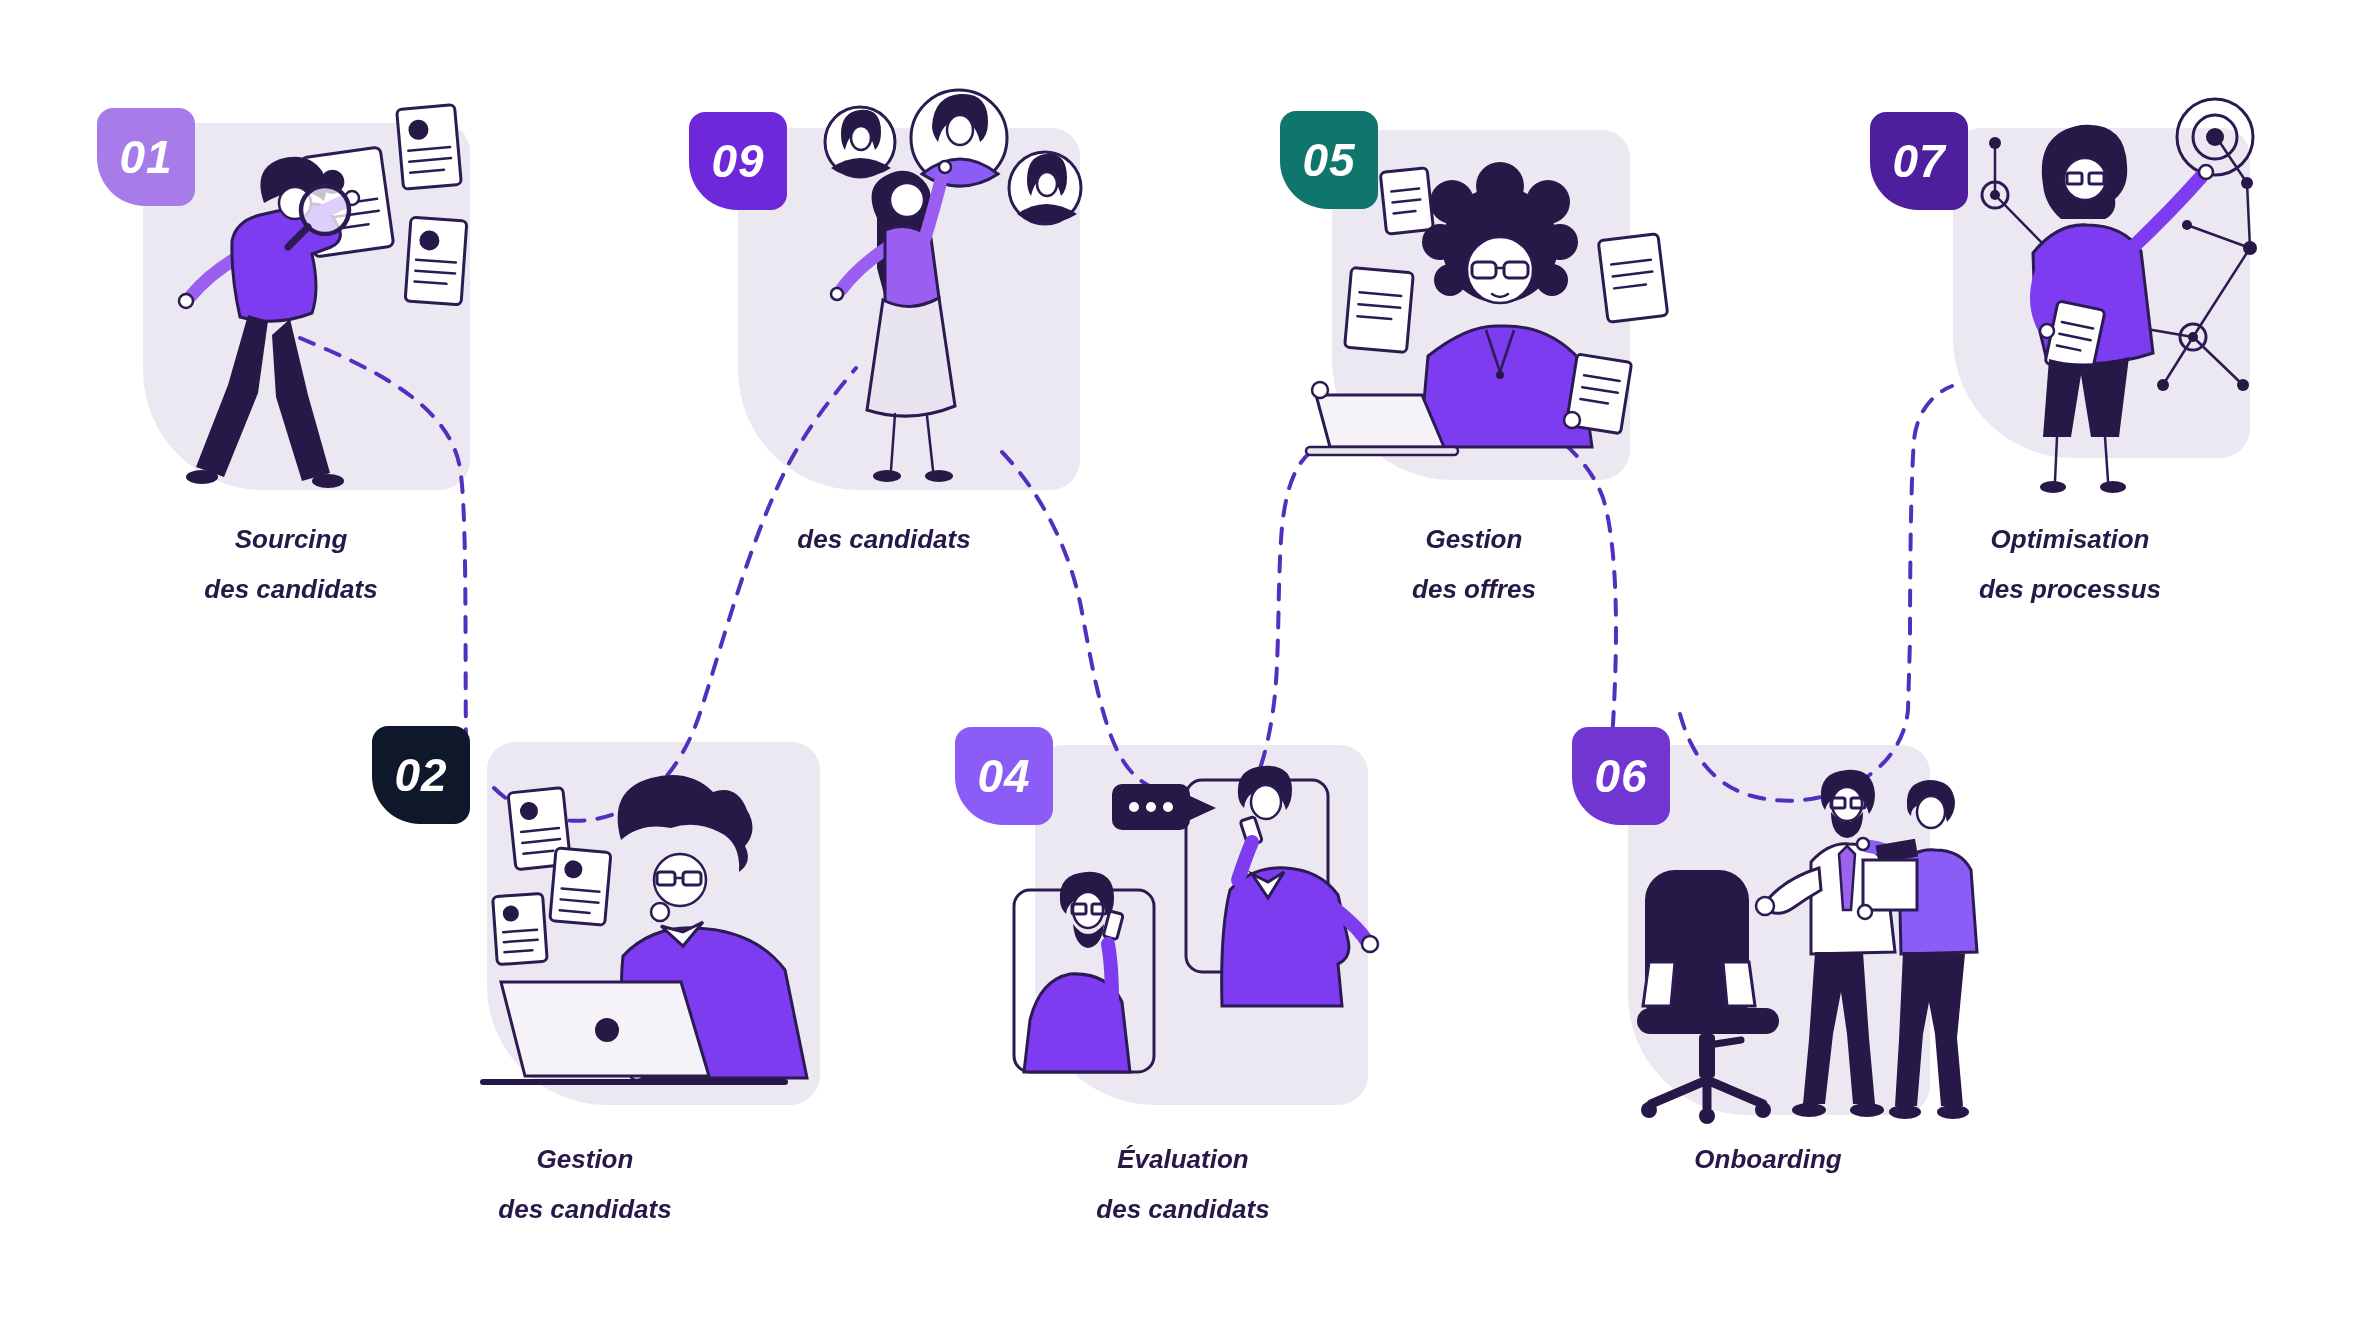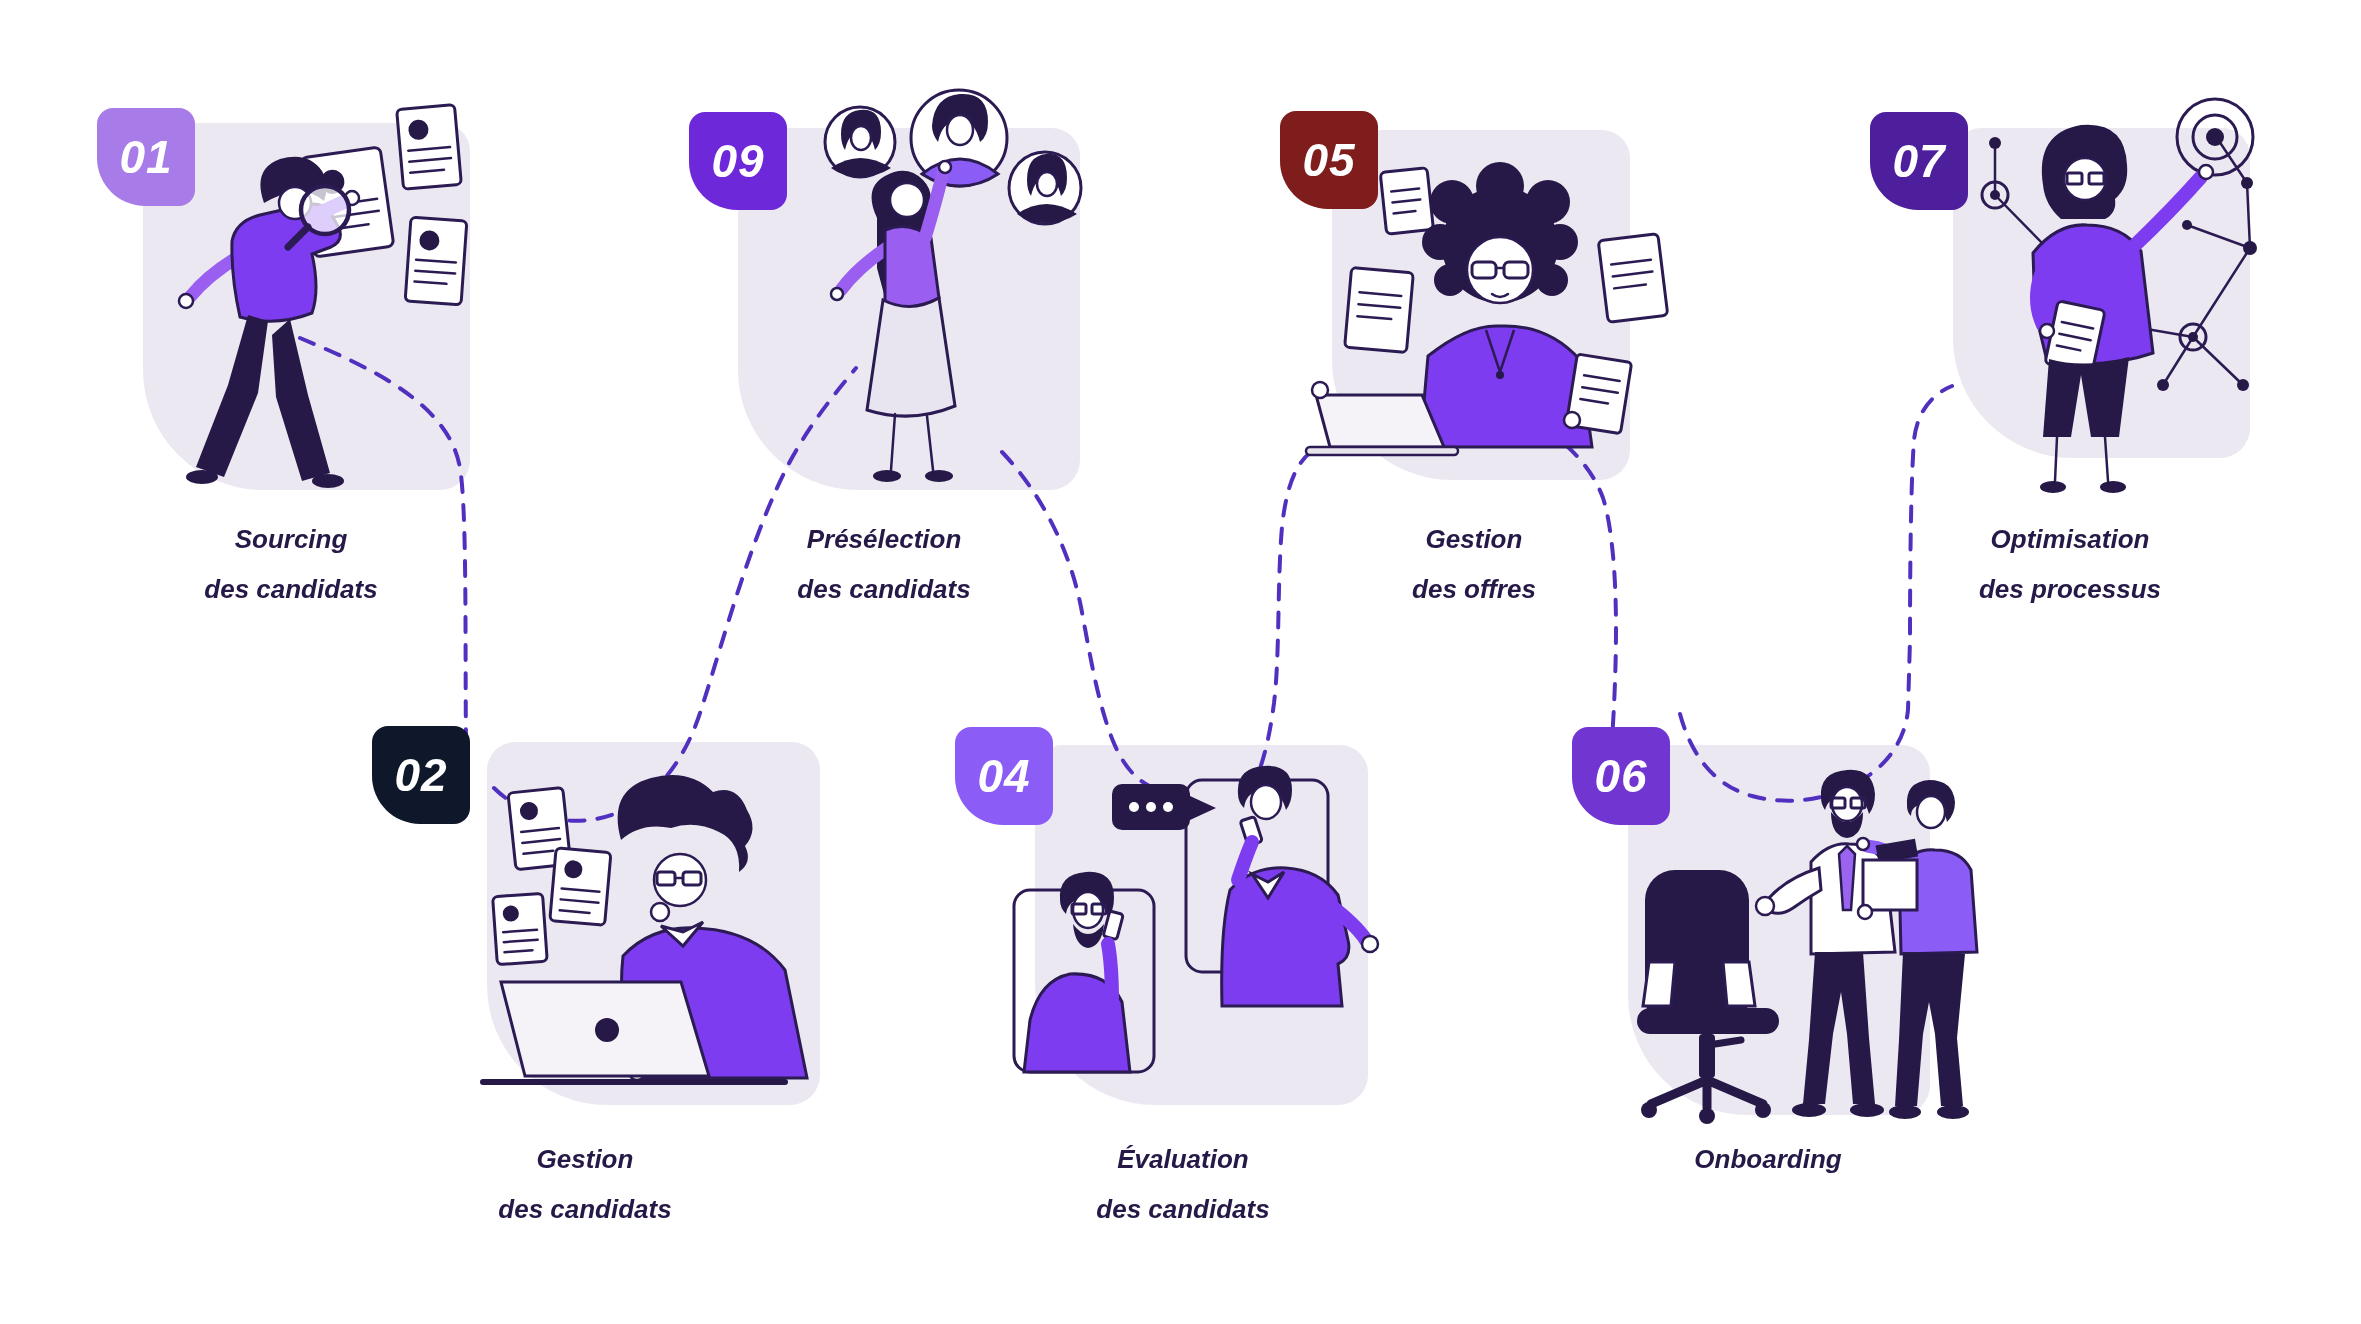--- a/index.html
+++ b/index.html
@@ -349,40 +349,39 @@
     </div>
   <div class="badge" style="left: 372px; top: 726px; background: #0f172a;">
       <span>02</span>
     </div>
   <div class="badge" style="left: 689px; top: 112px; background: rgb(109, 40, 217);">
       <span>09</span>
     </div>
   <div class="badge" style="left: 955px; top: 727px; background: #8b5cf6;">
       <span>04</span>
     </div>
-  <div class="badge" style="left: 1280px; top: 111px; background: #7f1d1d;">
+  <div class="badge" style="left: 1280px; top: 111px; background: #0f766e;">
       <span>05</span>
     </div>
   <div class="badge" style="left: 1572px; top: 727px; background: rgb(113, 54, 210);">
       <span>06</span>
     </div>
   <div class="badge" style="left: 1870px; top: 112px; background: rgb(78, 31, 156); align-items: center;">
       <span>07</span>
     </div>
 
   <div class="lbl" style="left:71px;top:514px;">
     <span>Sourcing</span>
     <span>des candidats</span>
   </div>
   <div class="lbl" style="left:365px;top:1134px;">
     <span>Gestion</span>
     <span>des candidats</span>
   </div>
   <div class="lbl" style="left:664px;top:514px;">
-    <span>Présélection</span>
     <span>des candidats</span>
   </div>
   <div class="lbl" style="left:963px;top:1134px;">
     <span>Évaluation</span>
     <span>des candidats</span>
   </div>
   <div class="lbl" style="left:1254px;top:514px;">
     <span>Gestion</span>
     <span>des offres</span>
   </div>

